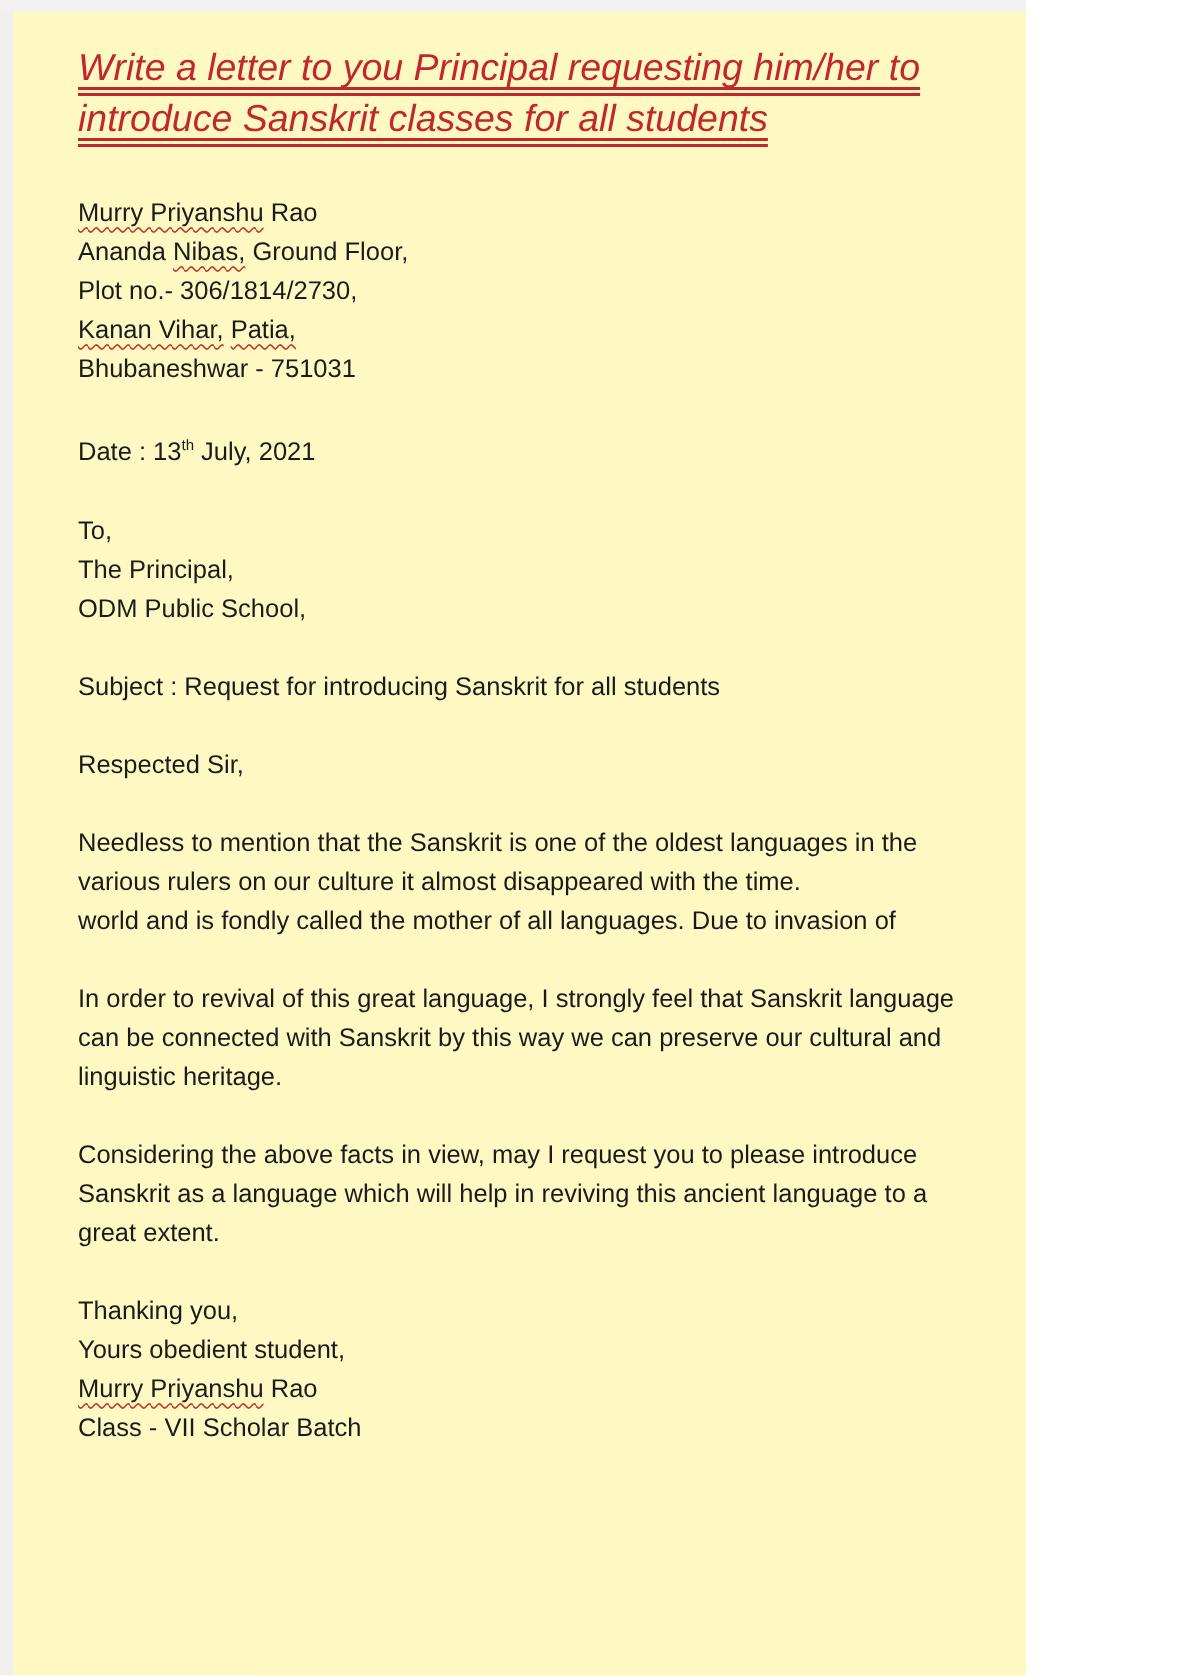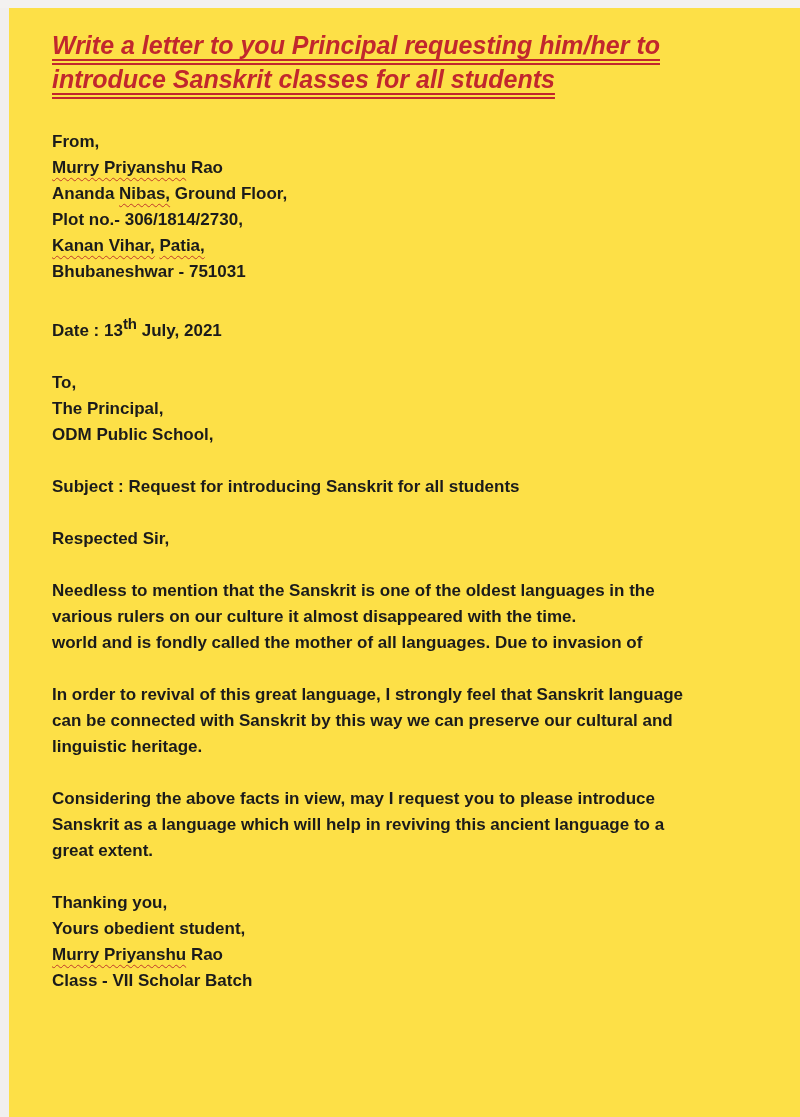--- a/index.html
+++ b/index.html
@@ -2,28 +2,28 @@
 <html><head>
 <meta charset="utf-8">
 <style>
   html, body {
     margin: 0;
     padding: 0;
     background: #ffffff;
   }
   .page {
     position: relative;
-    width: 800px;
+    width: 684px;
     height: 1117px;
     box-sizing: border-box;
-    background: #fde047;
+    background: #fef9c3;
     padding: 28px 40px 0 52px;
     overflow: hidden;
     font-family: "Liberation Sans", sans-serif;
-    font-weight: 700;
+    font-weight: 400;
     color: #1b1b1b;
     font-size: 17px;
   }
   .edge-left {
     position: absolute;
     left: 0; top: 0;
     width: 9px; height: 100%;
     background: #f1efee;
   }
   .edge-top {
@@ -57,37 +57,36 @@
   .sp {
     text-decoration-line: underline;
     text-decoration-style: wavy;
     text-decoration-color: #c0392b;
     text-decoration-thickness: 1px;
     text-underline-offset: 4px;
     text-decoration-skip-ink: none;
   }
   .sup {
     vertical-align: super;
-    font-size: 15px;
+    font-size: 10px;
   }
 </style>
 </head>
 <body>
 
 <div class="page">
   <div class="edge-left"></div>
   <div class="edge-top"></div>
 
   <div class="title-block">
     <div class="title-line">Write a letter to you Principal requesting him/her to</div>
     <div class="title-line">introduce Sanskrit classes for all students</div>
   </div>
 
   <div class="block">
-    <div class="line">From,</div>
     <div class="line"><span class="sp">Murry Priyanshu</span><span> Rao</span></div>
     <div class="line"><span>Ananda </span><span class="sp">Nibas,</span><span> Ground Floor,</span></div>
     <div class="line">Plot no.- 306/1814/2730,</div>
     <div class="line"><span class="sp">Kanan Vihar,</span><span> </span><span class="sp">Patia,</span></div>
     <div class="line">Bhubaneshwar - 751031</div>
   </div>
 
   <div class="block">
     <div class="line"><span>Date : 13</span><span class="sup">th</span><span> July, 2021</span></div>
   </div>

